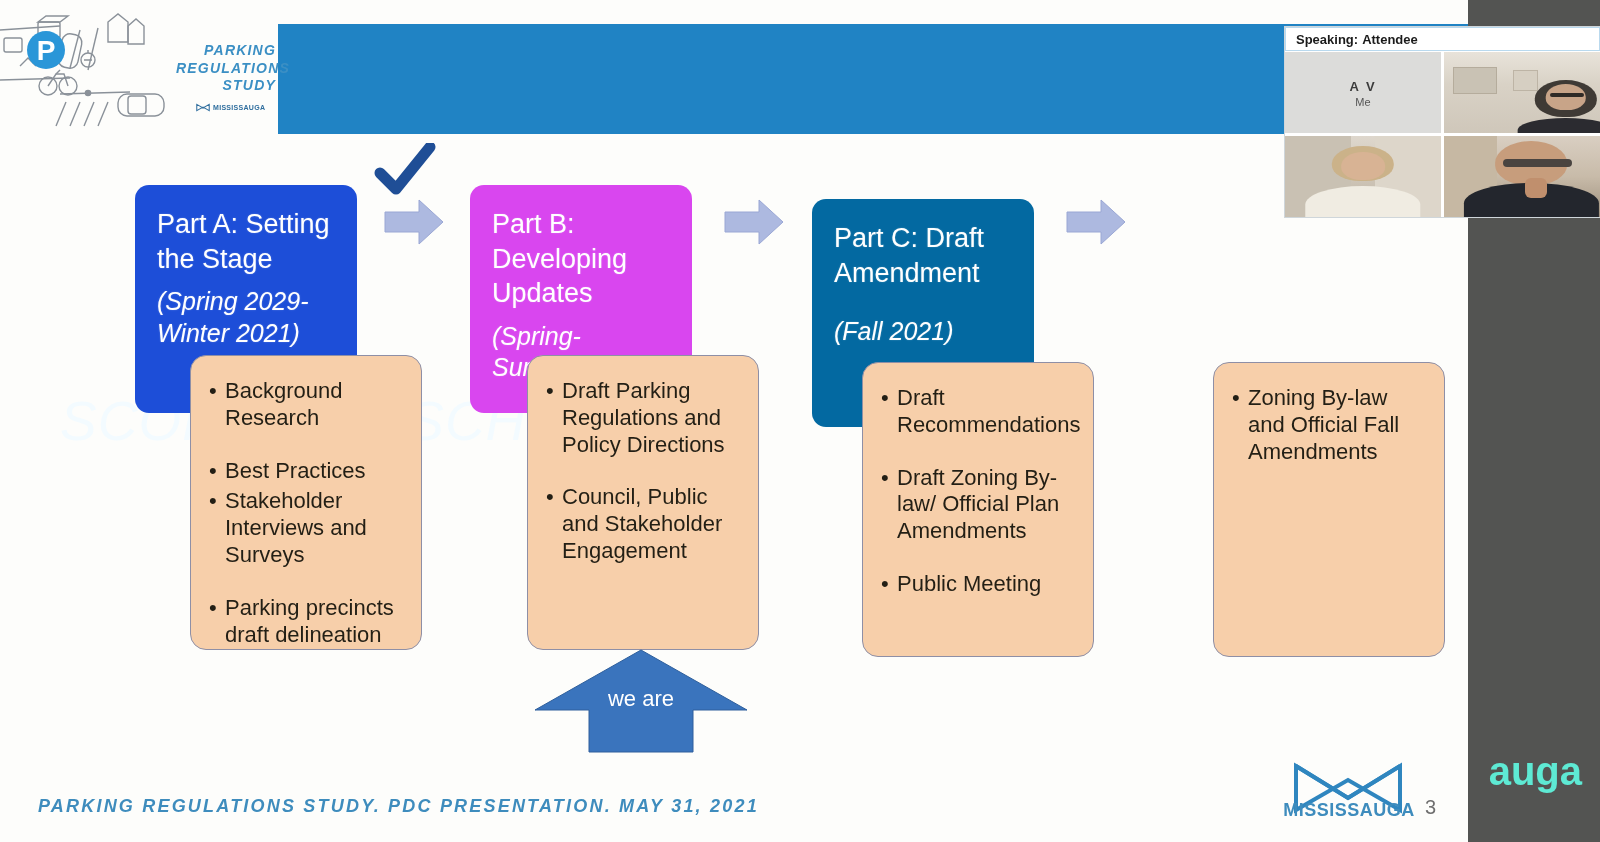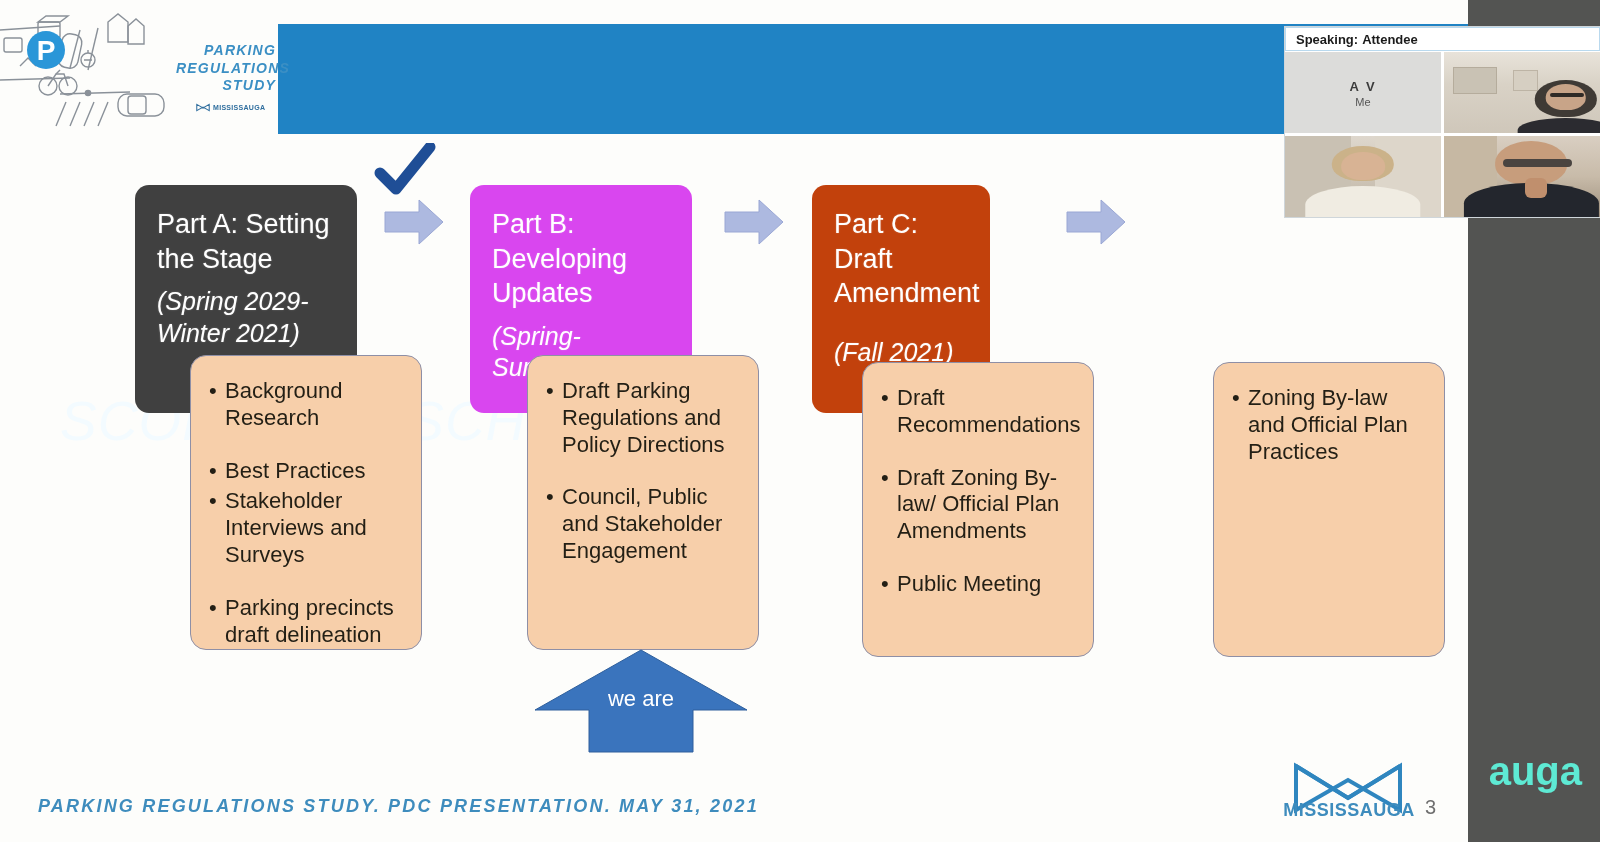--- a/index.html
+++ b/index.html
@@ -212,21 +212,21 @@
     <svg class="conn-arrow" style="left:383px; top:198px;" viewBox="0 0 62 48">
       <path d="M2 14 H36 V2 L60 24 L36 46 V34 H2 Z" fill="#adb9e0" stroke="#9aa7d4" stroke-width="1"></path>
     </svg>
     <svg class="conn-arrow" style="left:723px; top:198px;" viewBox="0 0 62 48">
       <path d="M2 14 H36 V2 L60 24 L36 46 V34 H2 Z" fill="#adb9e0" stroke="#9aa7d4" stroke-width="1"></path>
     </svg>
     <svg class="conn-arrow" style="left:1065px; top:198px;" viewBox="0 0 62 48">
       <path d="M2 14 H36 V2 L60 24 L36 46 V34 H2 Z" fill="#adb9e0" stroke="#9aa7d4" stroke-width="1"></path>
     </svg>
 
-    <div class="phase-head" style="left:135px; top:185px; width:222px; height:228px; background:#404040;">
+    <div class="phase-head" style="left:135px; top:185px; width:222px; height:228px; background:#1d4ed8;">
       <div class="ph-title">Part A: Setting the Stage</div>
       <div class="ph-date">(Spring 2029-Winter 2021)</div>
     </div>
     <div class="phase-card" style="left:190px; top:355px; width:232px; height:295px;">
       <div class="bullet">
         <span class="dot">•</span>
         <span class="btext">Background Research</span>
       </div>
       <div class="bullet" style="margin-bottom:4px;">
         <span class="dot">•</span>
@@ -250,21 +250,21 @@
       <div class="bullet">
         <span class="dot">•</span>
         <span class="btext">Draft Parking Regulations and Policy Directions</span>
       </div>
       <div class="bullet">
         <span class="dot">•</span>
         <span class="btext">Council, Public and Stakeholder Engagement</span>
       </div>
     </div>
 
-    <div class="phase-head" style="left:812px; top:185px; width:178px; height:228px; background:#c2410c;">
+    <div class="phase-head" style="left:812px; top:199px; width:222px; height:228px; background:#0369a1;">
       <div class="ph-title">Part C: Draft Amendment</div>
       <div class="ph-date" style="margin-top:26px;">(Fall 2021)</div>
     </div>
     <div class="phase-card" style="left:862px; top:362px; width:232px; height:295px;">
       <div class="bullet">
         <span class="dot">•</span>
         <span class="btext">Draft Recommendations</span>
       </div>
       <div class="bullet">
         <span class="dot">•</span>
@@ -272,21 +272,21 @@
       </div>
       <div class="bullet">
         <span class="dot">•</span>
         <span class="btext">Public Meeting</span>
       </div>
     </div>
 
     <div class="phase-card" style="left:1213px; top:362px; width:232px; height:295px;">
       <div class="bullet">
         <span class="dot">•</span>
-        <span class="btext">Zoning By-law and Official Plan Practices</span>
+        <span class="btext">Zoning By-law and Official Fall Amendments</span>
       </div>
     </div>
 
     <svg class="here-arrow" viewBox="0 0 216 106">
       <path d="M108 2 L214 62 L160 62 L160 104 L56 104 L56 62 L2 62 Z" fill="#3a74bd" stroke="#2e5f9c" stroke-width="1"></path>
     </svg>
     <div class="here-label">
       <div>we are</div>
     </div>
 

